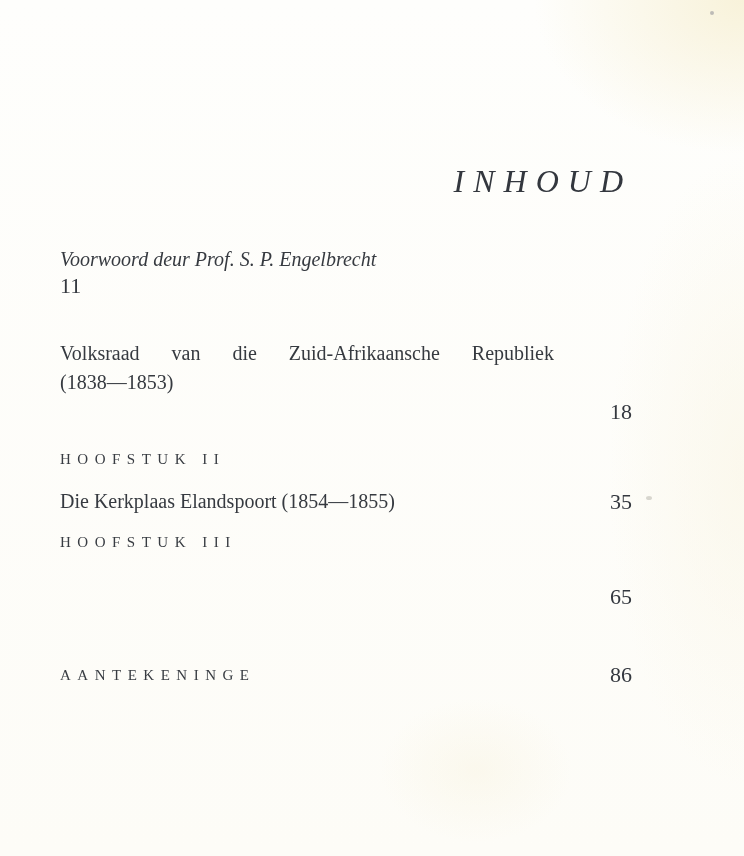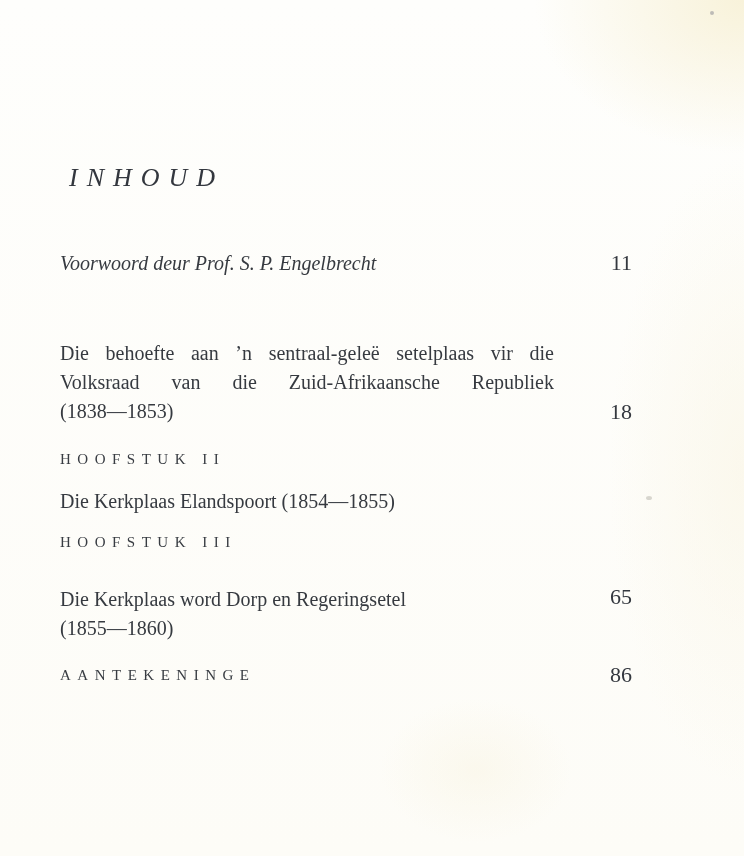--- a/index.html
+++ b/index.html
@@ -19,32 +19,33 @@
       radial-gradient(ellipse 120px 90px at 64% 90%, rgba(248,243,224,0.45), rgba(248,243,224,0) 80%),
       linear-gradient(#fefefc, #fdfcf7);
   }
   .abs {
     position: absolute;
     left: 60px;
     width: 572px;
   }
   .title {
     top: 163px;
-    text-align: left;
+    text-align: right;
     font-style: italic;
-    font-size: 26px;
+    font-size: 32px;
     letter-spacing: 9px;
     padding-left: 9px; 
     box-sizing: border-box;
     color: #33373e;
   }
   .entry-row {
     display: flex;
     justify-content: space-between;
     align-items: baseline;
+    flex-direction: column;
   }
   .preface-row {
     top: 248px;
   }
   .preface-label {
     font-style: italic;
     font-size: 20px;
   }
   .heading {
     font-size: 15px;
@@ -91,34 +92,30 @@
   <div class="speck speck-2"></div>
 
   <div class="abs title">INHOUD</div>
 
   <div class="abs entry-row preface-row">
     <span class="preface-label">Voorwoord deur Prof. S. P. Engelbrecht</span>
     <span class="num">11</span>
   </div>
 
   <div class="abs body-block" style="top:339px">
-    <div class="line just">Die behoefte aan ’n sentraal-geleë setelplaas vir die</div>
     <div class="line just">Volksraad van die Zuid-Afrikaansche Republiek</div>
     <div class="line">(1838—1853)</div>
   </div>
   <div class="abs num" style="top:397px">18</div>
 
   <div class="abs heading" style="top:451px">HOOFSTUK II</div>
   <div class="abs body-block" style="top:487px">
     <div class="line">Die Kerkplaas Elandspoort (1854—1855)</div>
   </div>
+  <div class="abs num" style="top:487px">35</div>
 
   <div class="abs heading" style="top:534px">HOOFSTUK III</div>
-  <div class="abs body-block" style="top:585px">
-    <div class="line">Die Kerkplaas word Dorp en Regeringsetel</div>
-    <div class="line">(1855—1860)</div>
-  </div>
   <div class="abs num" style="top:582px">65</div>
 
   <div class="abs heading" style="top:667px">AANTEKENINGE</div>
   <div class="abs num" style="top:660px">86</div>
 
 </div>
 
 </body></html>

